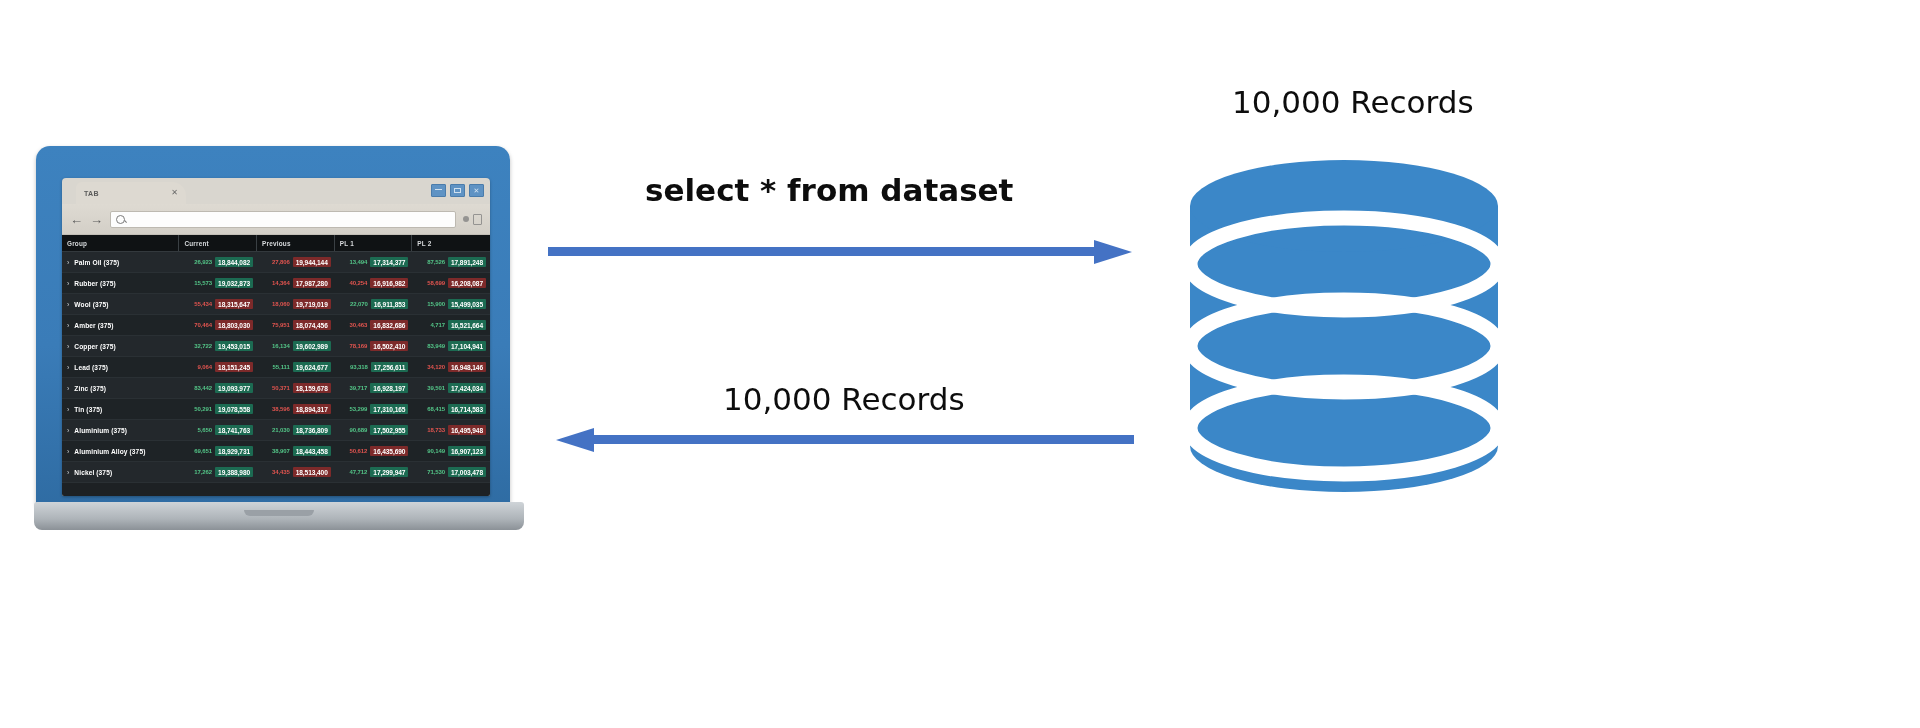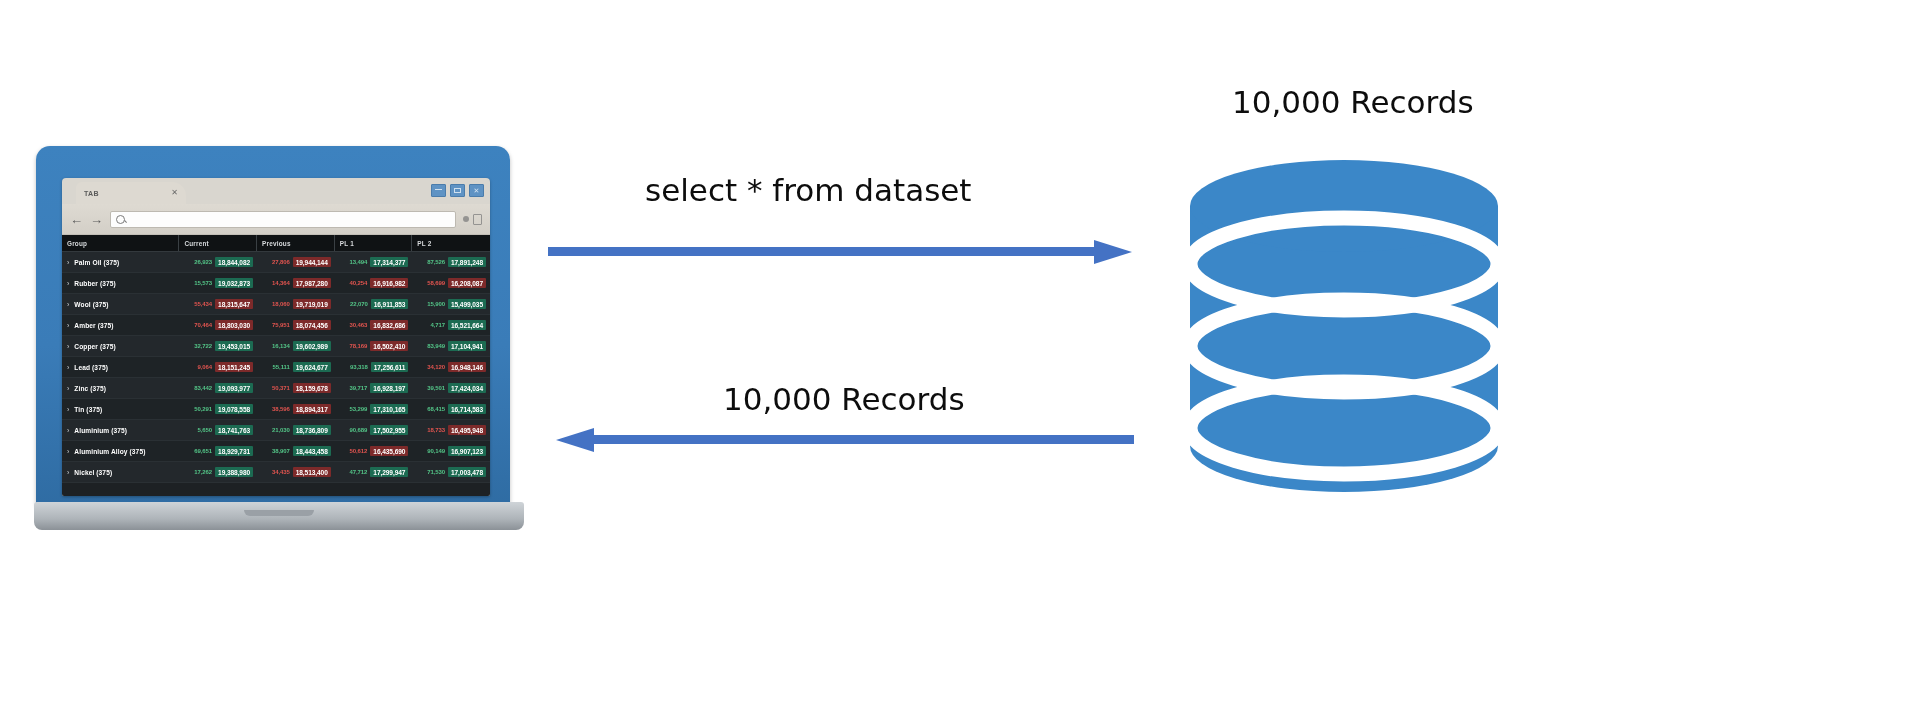--- a/index.html
+++ b/index.html
@@ -279,20 +279,21 @@
 
   
   .sql-label {
     position: absolute;
     left: 645px;
     top: 172px;
     font-size: 31px;
     color: #0d0d0d;
     font-family: "DejaVu Sans", sans-serif;
     white-space: nowrap;
+    font-weight: bold;
   }
   .return-label {
     position: absolute;
     left: 723px;
     top: 381px;
     font-size: 31px;
     color: #0d0d0d;
     font-family: "DejaVu Sans", sans-serif;
     white-space: nowrap;
   }

